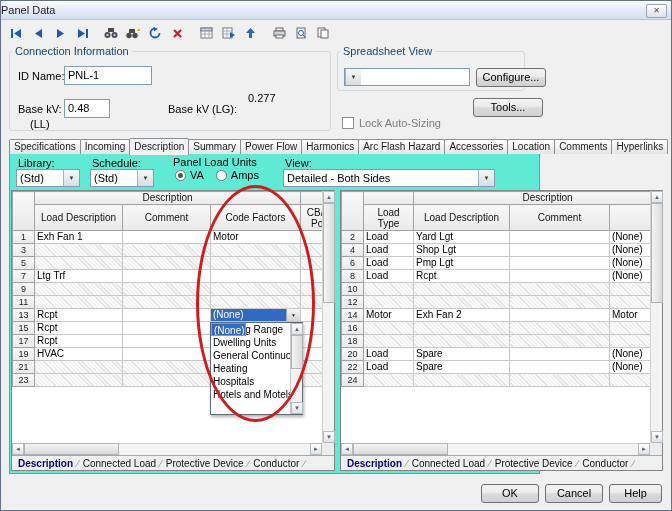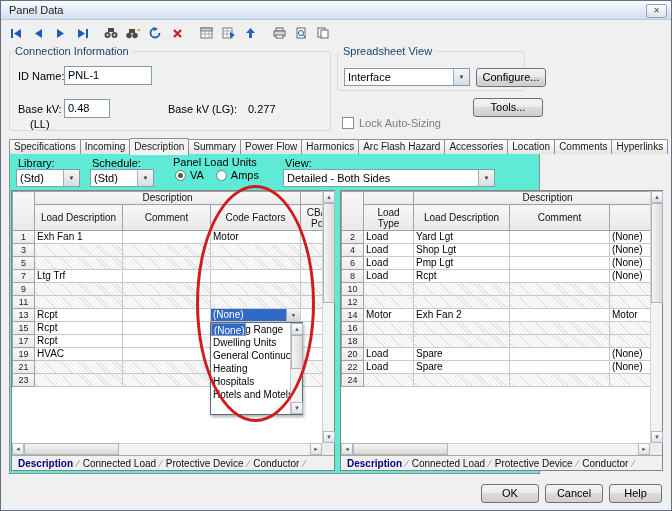--- a/index.html
+++ b/index.html
@@ -2,21 +2,21 @@
 <html><head>
 <meta charset="utf-8">
 <style>
   html,body{margin:0;padding:0;width:672px;height:511px;overflow:hidden;background:#d8d8d8;}
   *{box-sizing:border-box;}
   .dialog{position:absolute;left:0;top:0;width:672px;height:511px;background:#f0f0f0;
     border:1px solid #62708a;font-family:"Liberation Sans",sans-serif;font-size:11px;color:#000;}
   
   .titlebar{position:absolute;left:0;top:0;right:0;height:19px;
     background:linear-gradient(#fbfdff,#e6eef8 45%,#d3dfef);border-bottom:1px solid #b9c6d8;
-    line-height:19px;padding-left:8px;font-size:11px;color:#1c1c1c;}
+    line-height:19px;padding-left:0;font-size:11px;color:#1c1c1c;}
   .close-btn{position:absolute;right:4px;top:3px;width:21px;height:14px;border:1px solid #98a2b1;border-radius:2px;
     background:linear-gradient(#fdfdfd,#dde2e8);color:#4a4a4a;font-size:8px;line-height:12px;text-align:center;cursor:default;}
   .close-btn::before{content:"✕";}
   
   .toolbar{position:absolute;left:0;top:20px;right:0;height:24px;display:flex;align-items:center;padding-left:5px;gap:2px;}
   .tbtn{width:20px;height:20px;display:flex;align-items:center;justify-content:center;border:1px solid transparent;}
   .tbtn.gap{margin-left:7px;}
   
   fieldset.fs{position:absolute;border:1px solid #d4d9de;border-radius:3px;margin:0;padding:0;background:transparent;}
   fieldset.fs legend{font-size:11px;color:#17456e;padding:0 3px;margin-left:2px;}
@@ -195,27 +195,26 @@
     </div>
 
   <fieldset class="fs" style="left:8px;top:44px;width:322px;height:86px">
     <legend>Connection Information</legend>
     <span class="lbl" style="left:8px;top:13px">ID Name:</span>
     <span class="tbox" style="left:54px;top:9px;width:88px">PNL-1</span>
     <span class="lbl" style="left:8px;top:46px">Base kV:</span>
     <span class="tbox" style="left:54px;top:42px;width:46px">0.48</span>
     <span class="lbl" style="left:20px;top:61px">(LL)</span>
     <span class="lbl" style="left:158px;top:46px">Base kV (LG):</span>
-    <span class="lbl" style="left:238px;top:46px">0.277</span>
+    <span class="lbl" style="left:238px;top:35px">0.277</span>
   </fieldset>
 
   <fieldset class="fs" style="left:336px;top:44px;width:188px;height:46px">
     <legend>Spreadsheet View</legend>
     <span class="sel" style="left:6px;top:11px;width:126px">
-      <span class="txt">Interface</span>
       <span class="db"></span>
     </span>
     <span class="btn" style="left:138px;top:11px;width:70px">Configure...</span>
   </fieldset>
 
   <span class="checkrow" style="left:341px;top:116px">
     <span class="cbox"></span>
     <span class="lbl gray" style="position:static">Lock Auto-Sizing</span>
   </span>
   <span class="btn" style="left:472px;top:97px;width:70px">Tools...</span>

